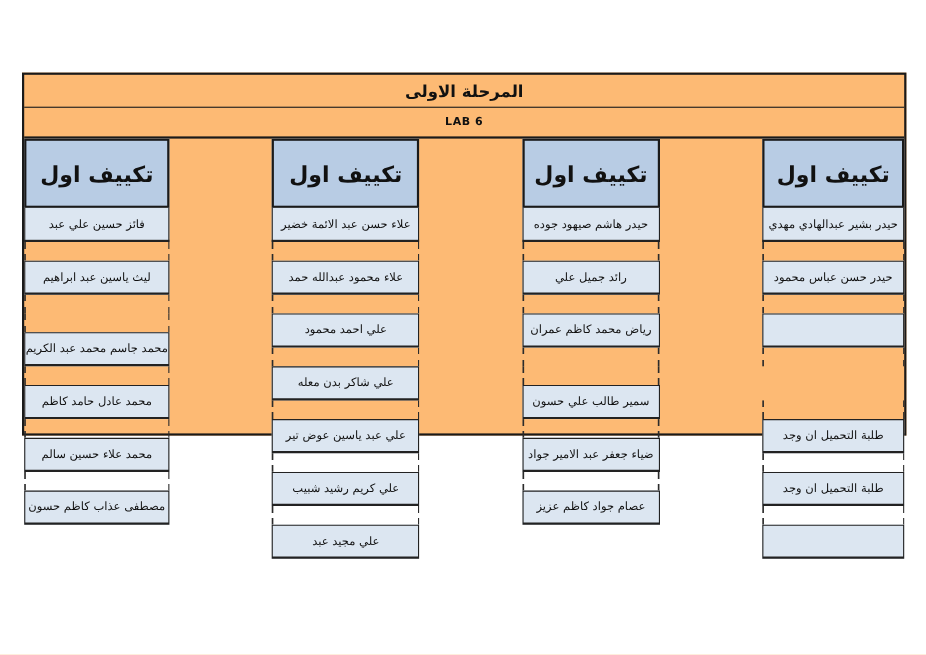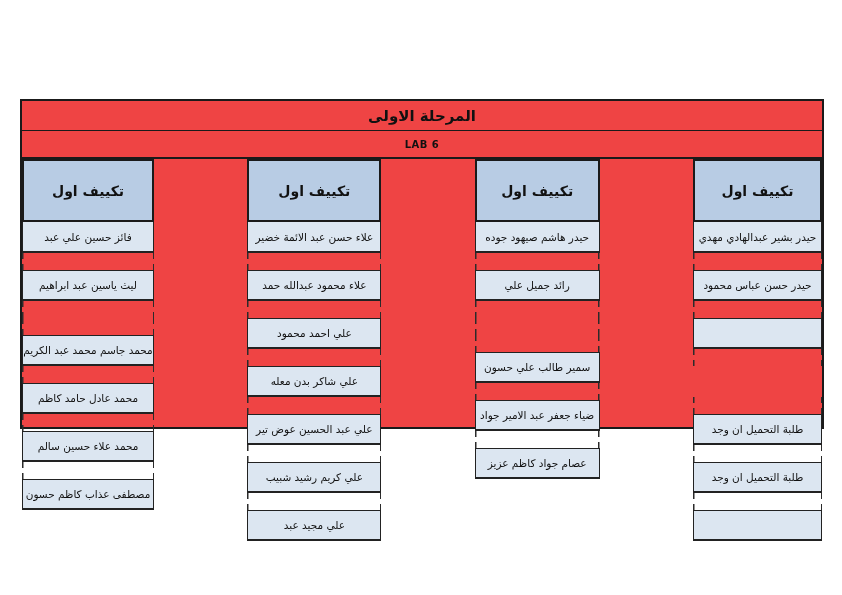--- a/index.html
+++ b/index.html
@@ -10,21 +10,21 @@
   *{box-sizing:border-box;}
   html,body{margin:0;padding:0;}
   body{
     width:842px;height:595px;background:#ffffff;
     font-family:"DejaVu Sans", sans-serif;color:#111;
     overflow:hidden;
   }
   .page{position:relative;width:842px;height:595px;background:#fff;}
   .table{
     position:absolute;left:20px;top:66px;width:804px;height:330px;
-    border:2px solid var(--border-color);background:#ef4444;margin-top:33px;
+    border:2px solid var(--border-color);background:#fdba74;
   }
   .title-row{
     height:30px;border-bottom:1.5px solid var(--border-color);
     display:flex;align-items:center;justify-content:center;
     font-size:15px;font-weight:bold;direction:rtl;
   }
   .lab-row{
     height:28px;border-bottom:2px solid var(--border-color);
     display:flex;align-items:center;justify-content:center;
     font-size:10px;font-weight:bold;letter-spacing:0.5px;
@@ -36,21 +36,21 @@
   .col{display:flex;flex-direction:column;}
   
   .col:nth-child(1){width:129px;}
   .col:nth-child(2){width:125px;}
   .col:nth-child(3){width:134px;}
   .col:nth-child(4){width:132px;}
   .col-header{
     height:63px;background:var(--header-fill);
     border:2px solid var(--border-color);border-bottom-width:2.5px;
     display:flex;align-items:center;justify-content:center;
-    font-size:14px;font-weight:bold;direction:rtl;
+    font-size:20px;font-weight:bold;direction:rtl;
   }
   .cell{
     height:31px;background:var(--cell-fill);
     border:1.5px solid #222;border-bottom-width:2.5px;
     display:flex;align-items:center;justify-content:center;
     font-size:10.5px;font-weight:normal;direction:rtl;
     white-space:nowrap;overflow:hidden;padding:0 3px;
   }
   .cell.attached{border-top:0;}
   .cell.missing{visibility:hidden;}
@@ -87,39 +87,40 @@
           <div class="cell name">طلبة التحميل ان وجد</div>
           <div class="gap"></div>
           <div class="cell empty"></div>
         </div>
         <div class="col">
           <div class="col-header">تكييف اول</div>
           <div class="cell name attached">حيدر هاشم صيهود جوده</div>
           <div class="gap"></div>
           <div class="cell name">رائد جميل علي</div>
           <div class="gap"></div>
+          <div class="cell name">رياض محمد كاظم عمران</div>
           <div class="gap"></div>
           <div class="gap"></div>
           <div class="cell name">سمير طالب علي حسون</div>
           <div class="gap"></div>
           <div class="cell name">ضياء جعفر عبد الامير جواد</div>
           <div class="gap"></div>
           <div class="cell name">عصام جواد كاظم عزيز</div>
         </div>
         <div class="col">
           <div class="col-header">تكييف اول</div>
           <div class="cell name attached">علاء حسن عبد الائمة خضير</div>
           <div class="gap"></div>
           <div class="cell name">علاء محمود عبدالله حمد</div>
           <div class="gap"></div>
           <div class="cell name">علي احمد محمود</div>
           <div class="gap"></div>
           <div class="cell name">علي شاكر بدن معله</div>
           <div class="gap"></div>
-          <div class="cell name">علي عبد الحسين عوض تير</div>
+          <div class="cell name">علي عبد ياسين عوض تير</div>
           <div class="gap"></div>
           <div class="cell name">علي كريم رشيد شبيب</div>
           <div class="gap"></div>
           <div class="cell name">علي مجيد عبد</div>
         </div>
         <div class="col">
           <div class="col-header">تكييف اول</div>
           <div class="cell name attached">فائز حسين علي عبد</div>
           <div class="gap"></div>
           <div class="cell name">ليث ياسين عبد ابراهيم</div>

